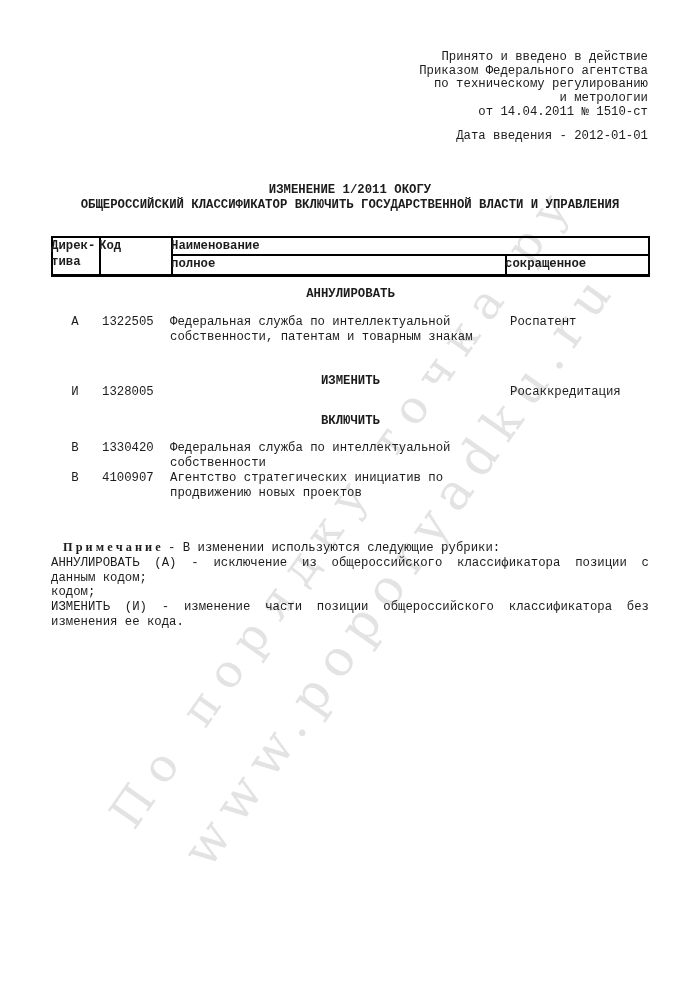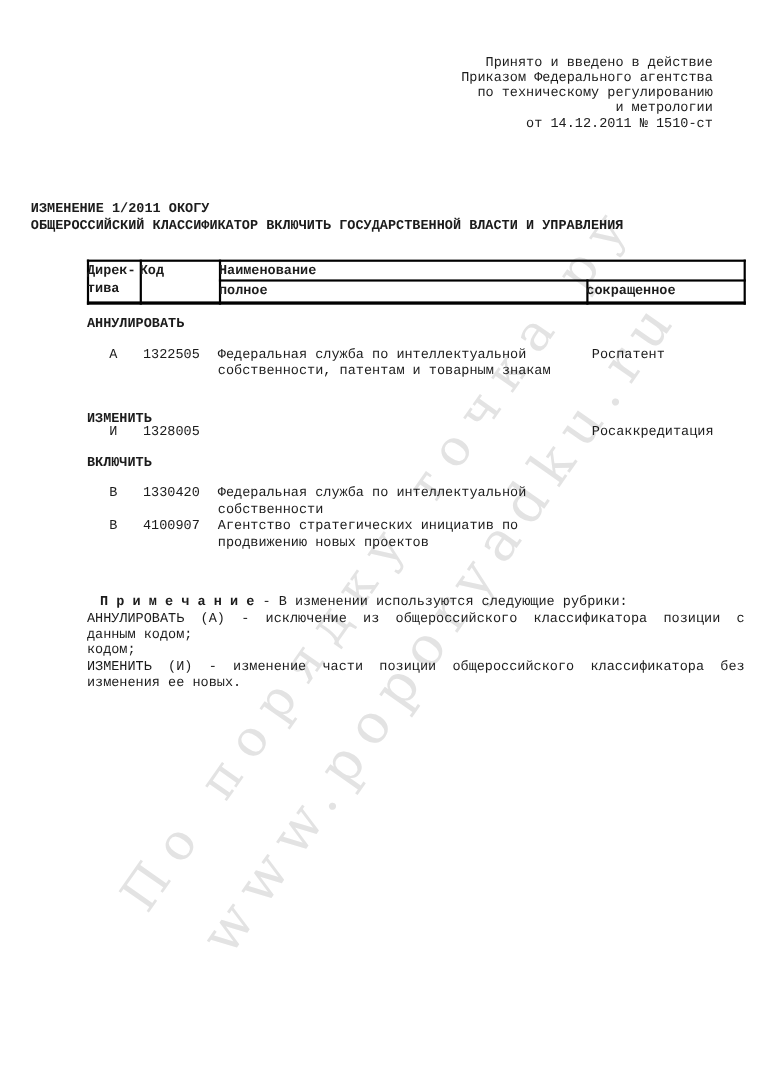--- a/index.html
+++ b/index.html
@@ -7,21 +7,21 @@
     position:relative;
     width:700px;height:990px;
     margin:0 auto;
     background:#ffffff;
     overflow:hidden;
     font-family:"Liberation Mono","DejaVu Sans Mono",monospace;
     font-size:12.3px;
     color:#1c1c1c;
   }
   .layer{position:absolute;inset:0;}
-  .content{z-index:1;margin-left:28px;}
+  .content{z-index:1;}
   .wm-layer{z-index:0;}
 
   
   .wm{
     position:absolute;
     white-space:nowrap;
     font-family:"DejaVu Serif","Liberation Serif",serif;
     color:#e3e3e3;
     transform-origin:center center;
     user-select:none;
@@ -40,65 +40,66 @@
   
   .hdr{
     position:absolute;top:51px;right:52px;
     text-align:right;line-height:13.7px;
   }
   .hdr .date{margin-top:10px;}
 
   
   .title{
     position:absolute;top:183px;left:0;width:700px;
-    font-weight:bold;line-height:14.8px;
+    text-align:center;font-weight:bold;line-height:14.8px;
   }
 
   
   .bar{position:absolute;background:#000;}
 
   .th-label{position:absolute;text-align:left;font-weight:bold;line-height:14px;}
 
   
   .sect-heading{
     position:absolute;left:51px;width:599px;
-    font-weight:bold;line-height:14.8px;
+    text-align:center;font-weight:bold;line-height:14.8px;
   }
   .row{position:absolute;left:51px;width:599px;line-height:14.8px;}
   .cell{position:absolute;top:0;}
   .cell-dir{left:0;width:48px;text-align:center;}
   .cell-code{left:51px;width:60px;}
   .cell-full{left:119px;width:345px;white-space:pre-line;}
   .cell-short{left:459px;width:140px;}
 
   
   .note{position:absolute;left:51px;top:540px;width:598px;line-height:14.8px;}
   .note .ln{min-height:14.8px;}
   .note .first{padding-left:12px;}
-  .note .lbl{font-weight:bold;}
+  .note .lbl{font-weight:bold;font-family:Liberation Serif, serif;}
   .just{text-align:justify;text-align-last:justify;}
 </style>
 </head>
 <body>
 
 <div class="page">
 
   <div class="layer wm-layer">
     <div class="wm wm1">По порядку точка ру</div>
     <div class="wm wm2">www.poporyadku.ru</div>
   </div>
 
   <div class="layer content">
 
     <div class="hdr">
       <div>Принято и введено в действие</div>
       <div>Приказом Федерального агентства</div>
       <div>по техническому регулированию</div>
       <div>и метрологии</div>
-      <div>от 14.12.2011 № 1510-ст</div>
+      <div>от 14.04.2011 № 1510-ст</div>
+      <div class="date">Дата введения - 2012-01-01</div>
     </div>
 
     <div class="title">
       <div>ИЗМЕНЕНИЕ 1/2011 ОКОГУ</div>
       <div>ОБЩЕРОССИЙСКИЙ КЛАССИФИКАТОР ВКЛЮЧИТЬ ГОСУДАРСТВЕННОЙ ВЛАСТИ И УПРАВЛЕНИЯ</div>
     </div>
 
     <div class="bar" style="left:51px;top:236px;width:599px;height:2px;"></div>
     <div class="bar" style="left:171px;top:254px;width:479px;height:2px;"></div>
     <div class="bar" style="left:51px;top:274px;width:599px;height:3px;"></div>
@@ -148,17 +149,17 @@
     </div>
 
     <div class="note">
       <div class="ln first">
         <span class="lbl">П р и м е ч а н и е</span><span> - В изменении используются следующие рубрики:</span>
       </div>
       <div class="ln just">АННУЛИРОВАТЬ (А) - исключение из общероссийского классификатора позиции с</div>
       <div class="ln">данным кодом;</div>
       <div class="ln">кодом;</div>
       <div class="ln just">ИЗМЕНИТЬ (И) - изменение части позиции общероссийского классификатора без</div>
-      <div class="ln">изменения ее новых.</div>
+      <div class="ln">изменения ее кода.</div>
     </div>
 
   </div>
 </div>
 
 </body></html>

